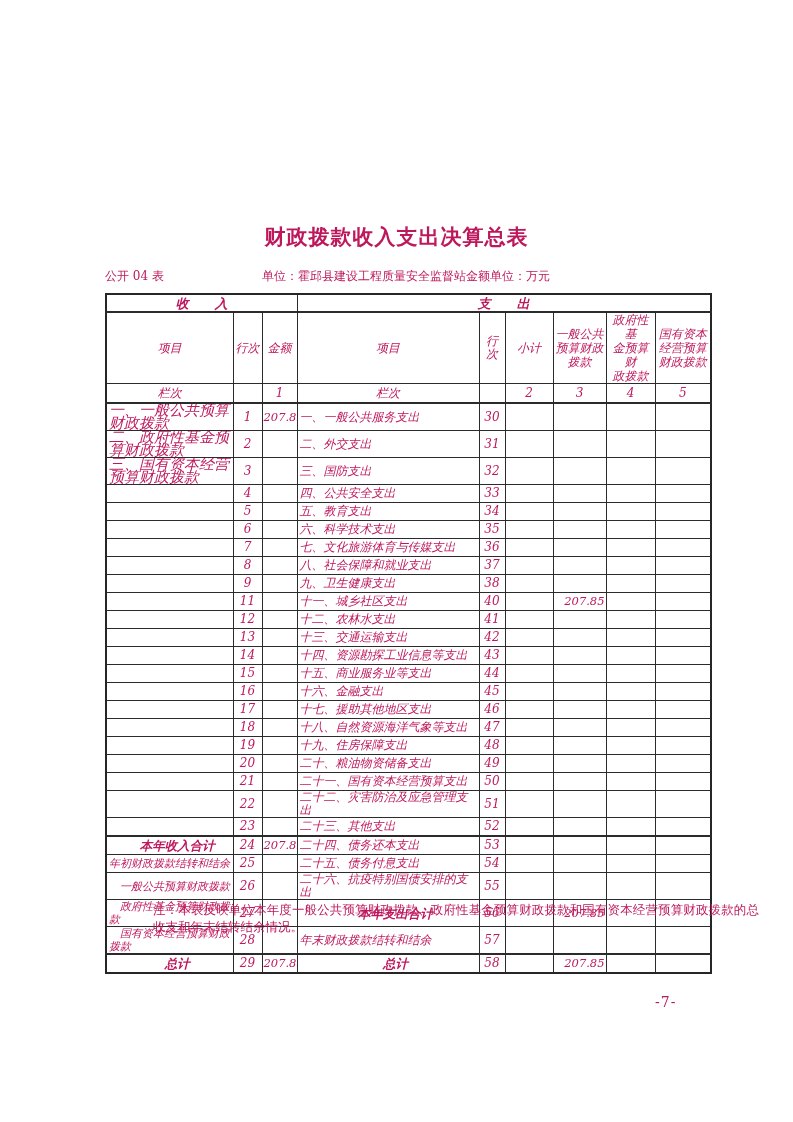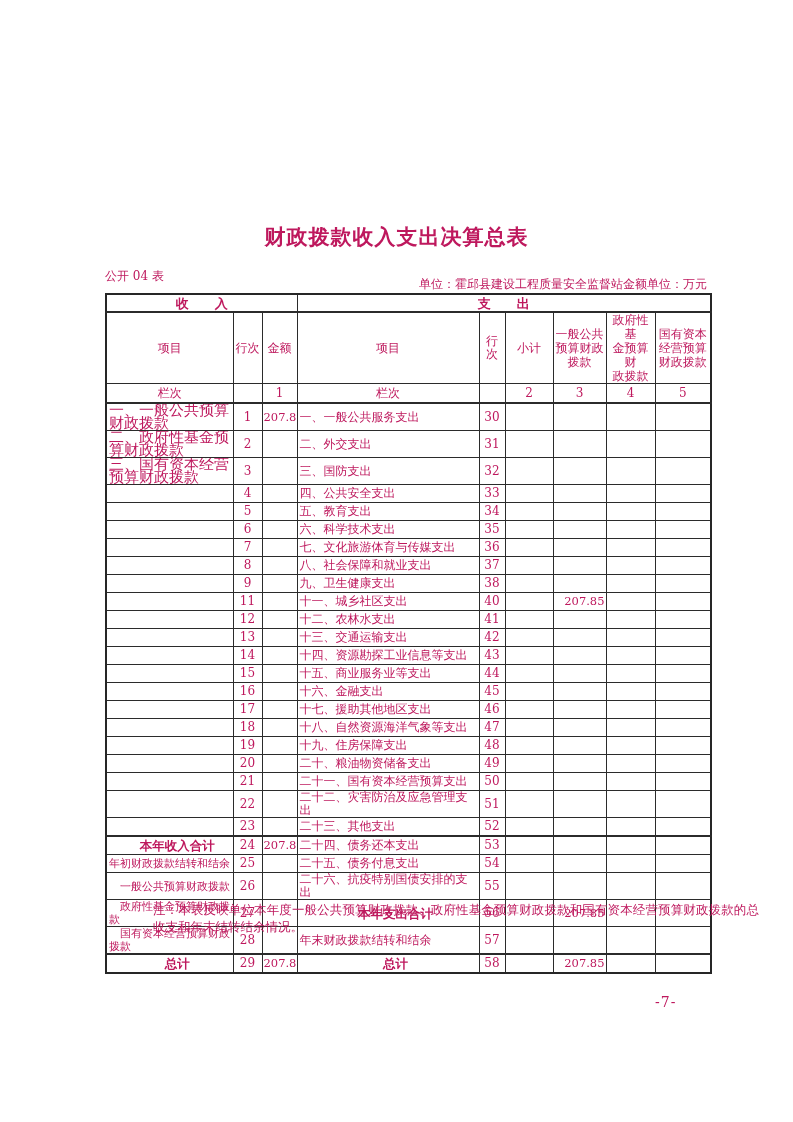--- a/index.html
+++ b/index.html
@@ -9,27 +9,27 @@
     font-family:"DejaVu Serif","Liberation Serif",serif;
   }
   .doc-title{
     position:absolute;top:223px;left:0;width:793px;text-align:center;
     font-size:21px;font-weight:bold;letter-spacing:1px;
   }
   .table-code{
     position:absolute;top:268px;left:105px;width:602px;text-align:left;font-size:12px;
   }
   .meta-row{
-    position:absolute;top:276px;left:105px;width:602px;
-    display:flex;justify-content:flex-end;font-size:12px;
+    position:absolute;top:268px;left:105px;width:602px;
+    display:flex;justify-content:center;font-size:12px;
   }
   .doc-table{
     position:absolute;top:293px;left:105px;width:605px;
     border-collapse:collapse;table-layout:fixed;
-    border:2px solid #262626;font-size:12px;
+    border:2px solid #262626;font-size:12px;font-style:italic;
   }
   .doc-table td{
     border:1px solid #2b2b2b;padding:0 1px;height:17px;
     line-height:13px;vertical-align:middle;overflow:hidden;
     text-align:center;
   }
   tr.h-sec td{height:16px;font-weight:bold;font-size:13px;border-bottom-width:2px;}
   tr.h-main td{height:45px;font-size:12px;}
   tr.h-idx td{height:18px;border-bottom-width:2px;}
   tr.thick-t td{border-top-width:2px;}

